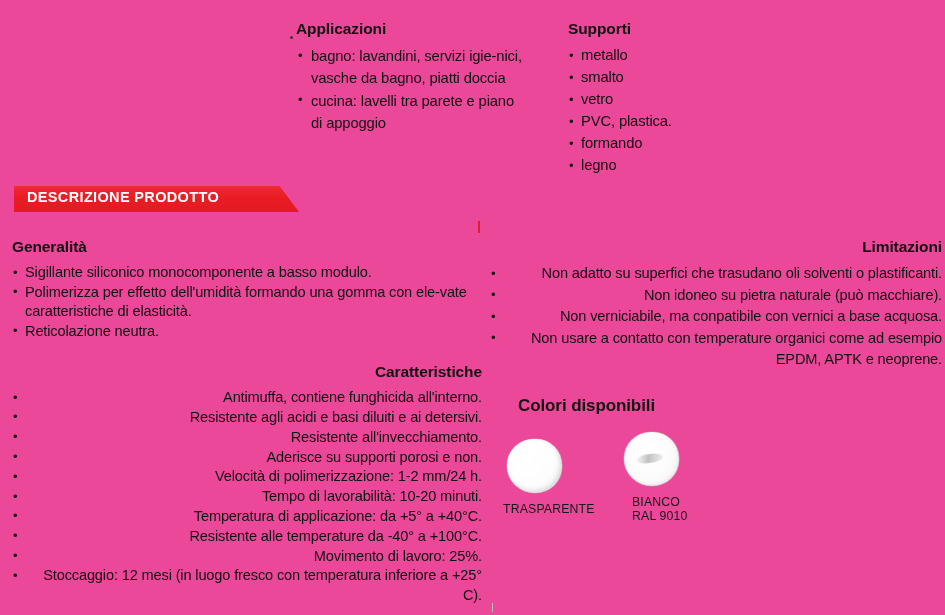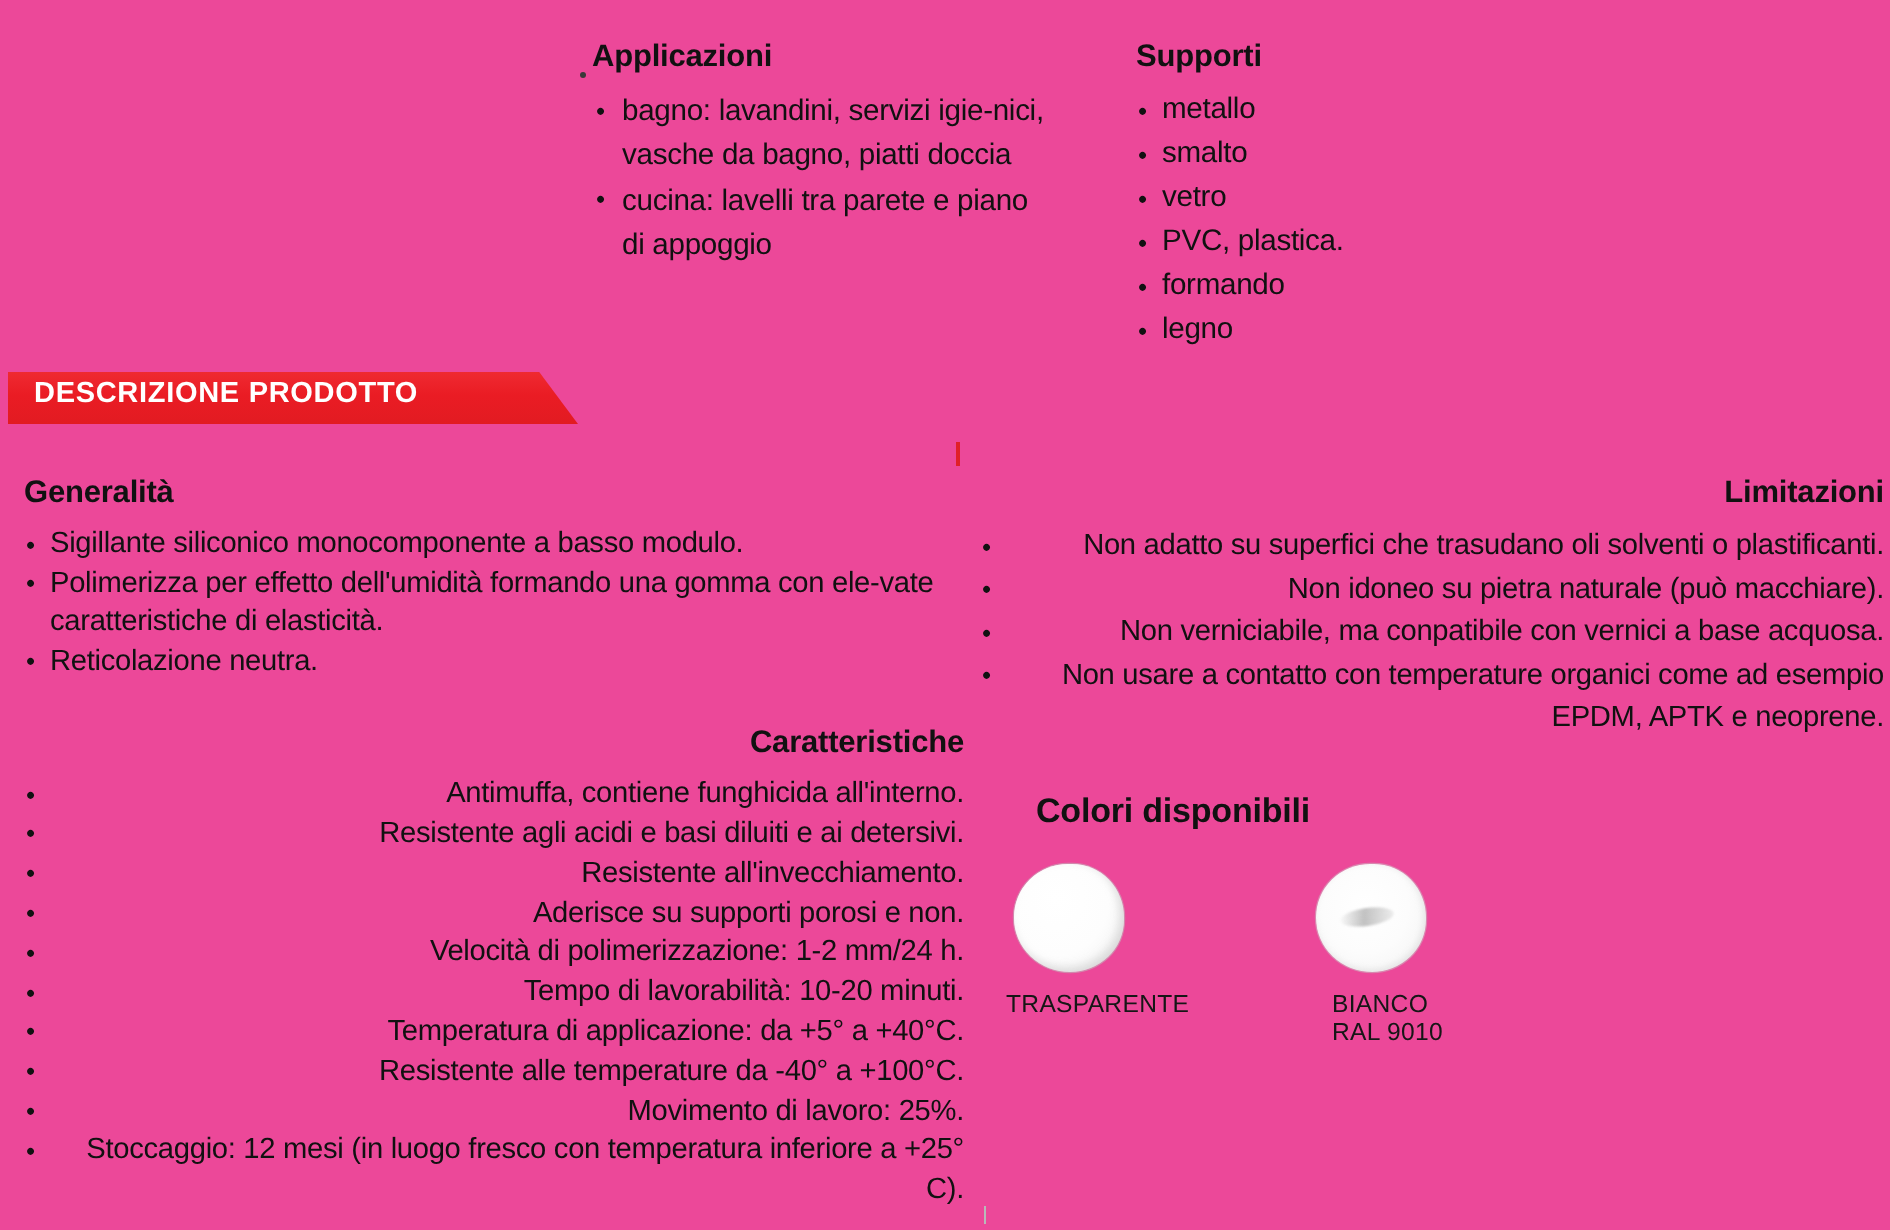--- a/index.html
+++ b/index.html
@@ -99,21 +99,21 @@
     height: 3px;
     border-radius: 50%;
     background: #3a3a3a;
     left: 290px;
     top: 36px;
   }
 
   
   #banner {
     position: absolute;
-    left: 4px;
+    left: 14px;
     top: 186px;
     width: 285px;
     height: 26px;
   }
   #banner .shape {
     position: absolute;
     inset: 0;
     background: linear-gradient(180deg, #ef2a31 0%, #ea1c24 45%, #e21b22 100%);
     clip-path: polygon(0 0, 93.2% 0, 100% 100%, 0 100%);
   }
@@ -152,22 +152,23 @@
   #limitazioni-group ul.bullets > li::before {
     line-height: 21px;
   }
 
   
   #colori-group { margin-top: 26px; }
   #colori-row {
     position: relative;
     margin-top: 16px;
     display: flex;
-    gap: 61px;
+    gap: 27px;
     padding-left: 13px;
+    align-items: center;
   }
   .swatch-cell {
     width: 92px;
     text-align: left;
   }
   .swatch {
     width: 55px;
     height: 54px;
     border-radius: 50% 48% 50% 52% / 50% 50% 49% 51%;
     background:

